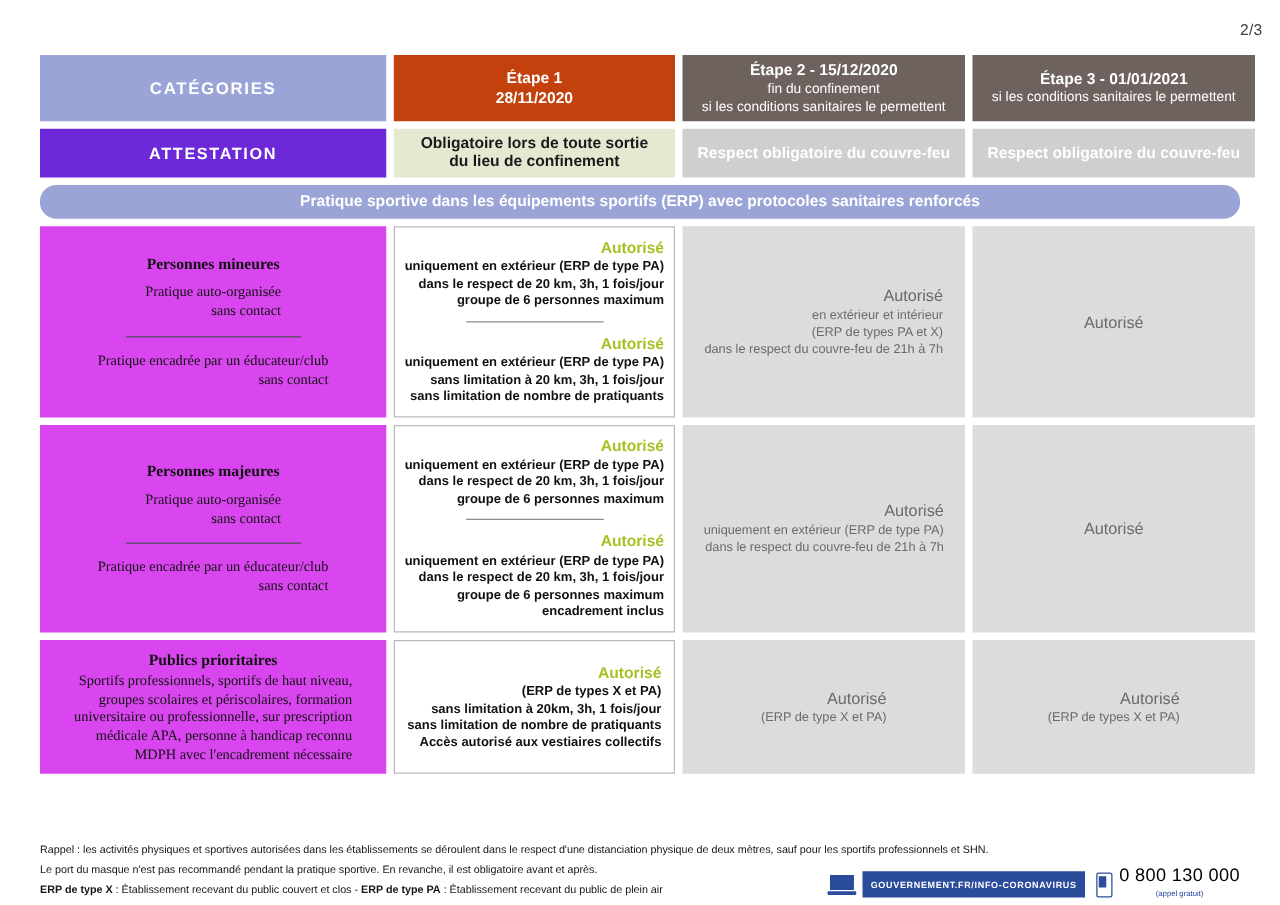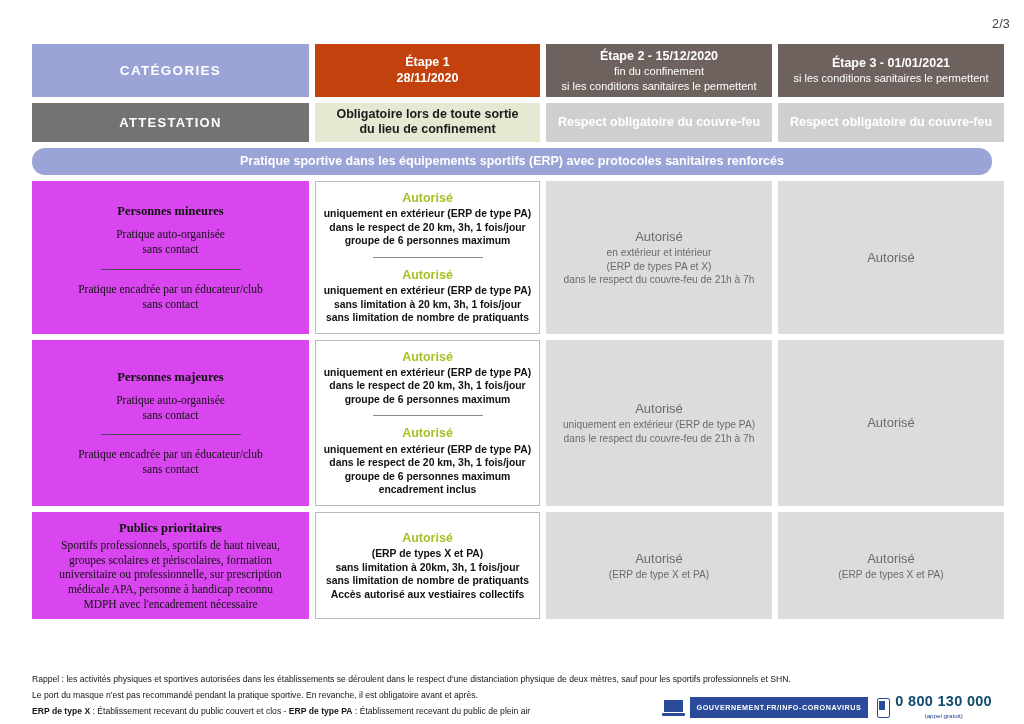--- a/index.html
+++ b/index.html
@@ -81,21 +81,21 @@
     display: flex;
     align-items: center;
     justify-content: center;
     text-align: center;
     min-height: 28px;
     padding: 4px 8px;
     box-sizing: border-box;
     font-size: 12.5px;
   }
   .att-label {
-    background: #737373;
+    background: #6d28d9;
     color: #ffffff;
     font-weight: bold;
     letter-spacing: 1.3px;
     font-size: 13px;
   }
   .att-step1 {
     background: #e5e9d2;
     color: #1a1a1a;
     font-weight: bold;
     line-height: 1.25;
@@ -121,21 +121,21 @@
     border-radius: 13px;
   }
 
   
   .cell {
     box-sizing: border-box;
     display: flex;
     flex-direction: column;
     align-items: center;
     justify-content: center;
-    text-align: center;
+    text-align: right;
     padding: 8px 6px;
   }
   .cell-cat {
     background: #d946ef;
     font-size: 11.5px;
     line-height: 1.28;
     color: #111111;
     font-family: Liberation Serif, serif;
   }
   .cell-cat .cat-title {
@@ -247,22 +247,22 @@
     position: relative;
     background: #ffffff;
     margin-left: 4px;
   }
   .phone-icon .scr {
     position: absolute; left: 1px; top: 2.5px;
     width: 6px; height: 9px;
     background: #2b4b9b;
   }
   .phone-num {
-    color: #0c4a6e;
-    font-weight: bold;
+    color: #000000;
+    font-weight: normal;
     font-size: 14.5px;
     line-height: 1;
     letter-spacing: .3px;
   }
   .phone-sub {
     color: #1e3f96;
     font-size: 6.2px;
     text-align: center;
     margin-top: 1px;
   }

